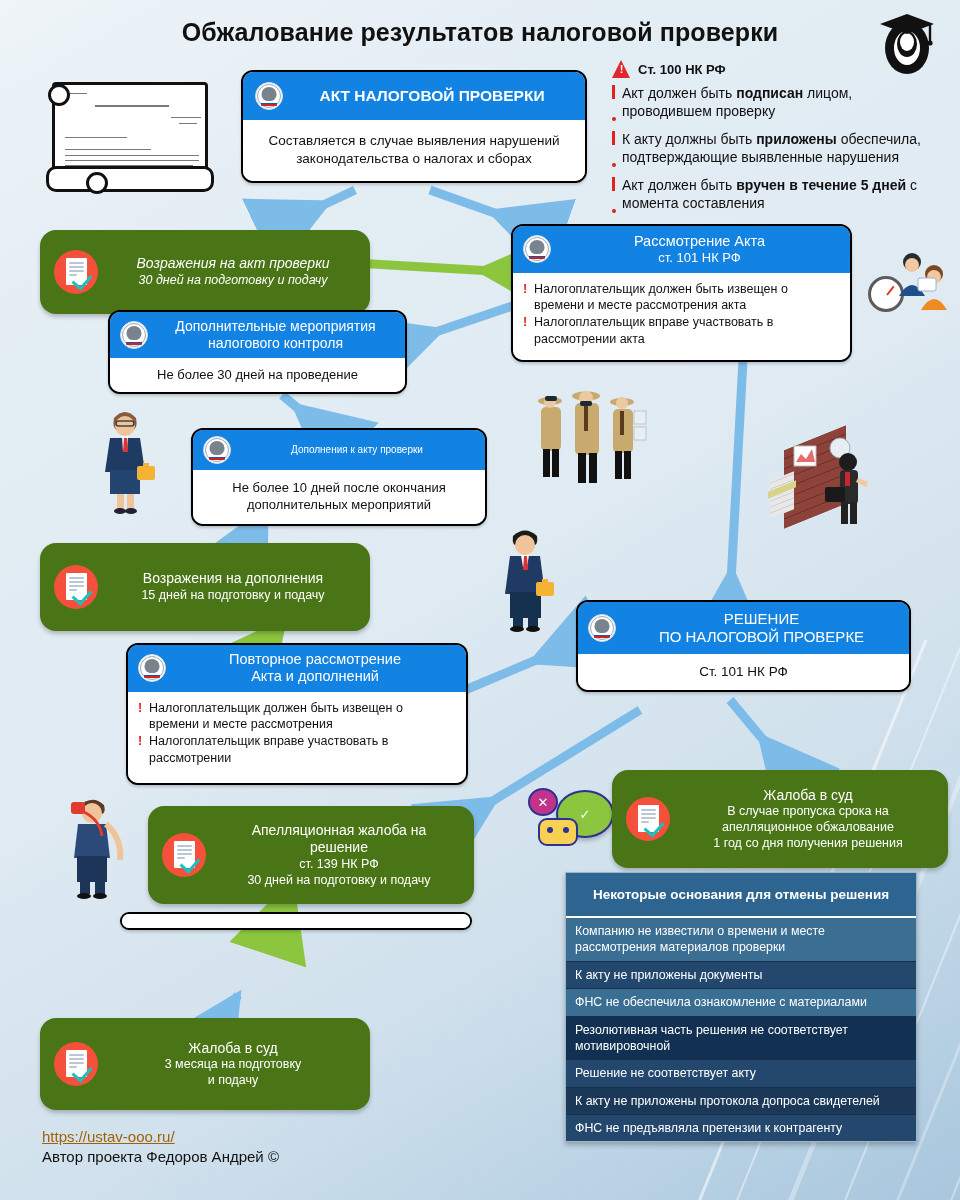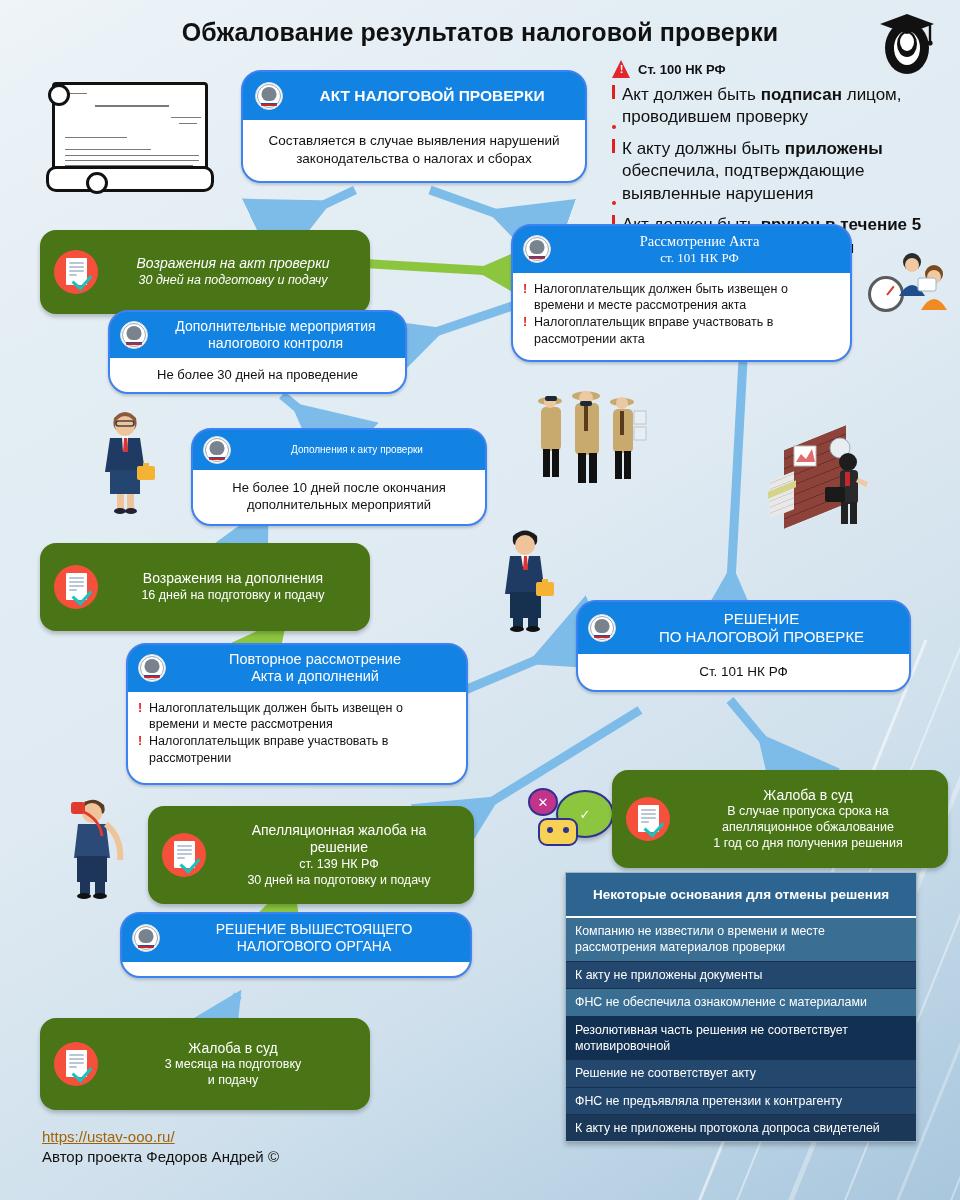--- a/index.html
+++ b/index.html
@@ -22,21 +22,21 @@
   .streaks i:nth-child(5){width:3px;height:640px;left:238px; top:-60px;opacity:.55;}
   .streaks i:nth-child(6){width:2px;height:640px;left:292px; top:-60px;opacity:.7;}
 
   
   .title{
     left:0;right:0;top:18px;text-align:center;
     font-size:25px;font-weight:700;color:#111;letter-spacing:.1px;
   }
 
   
-  .card{border:2px solid #3b82f6;border-radius:20px;background:#737373;box-shadow:0 2px 3px rgba(0,0,0,.18);overflow:hidden;}
+  .card{border:2px solid #000000;border-radius:12px;background:#e5e5e5;box-shadow:0 2px 3px rgba(0,0,0,.18);overflow:hidden;}
   .card .head{
     background:#1283e2;color:#fff;display:flex;align-items:center;gap:8px;
     padding:7px 10px;position:relative;
   }
   .card .head .htxt{flex:1;text-align:center;line-height:1.2;}
   .card .body{padding:8px 10px;color:#111;line-height:1.3;background:#fff;}
 
   
   .emblem{width:26px;height:26px;border-radius:50%;background:#fff;border:1px solid #cfd9e3;
           flex:0 0 26px;position:relative;overflow:hidden;}
@@ -75,21 +75,21 @@
   .ex li{position:relative;padding-left:11px;margin-bottom:1px;}
   .ex li:before{content:"!";position:absolute;left:0;top:0;color:#e2211c;font-weight:700;}
 
   
   .notes{left:612px;top:60px;width:316px;}
   .notes .nhead{display:flex;align-items:center;gap:7px;font-size:13px;font-weight:700;color:#111;margin-bottom:6px;}
   .warn{width:19px;height:18px;position:relative;flex:0 0 19px;}
   .warn:before{content:"";position:absolute;left:0;top:0;width:0;height:0;
       border-left:9.5px solid transparent;border-right:9.5px solid transparent;border-bottom:18px solid #e1262c;}
   .warn:after{content:"!";position:absolute;left:0;right:0;top:4px;text-align:center;color:#fff;font-size:11px;font-weight:700;line-height:1;}
-  .note{position:relative;padding-left:10px;margin-bottom:9px;font-size:17px;line-height:1.32;color:#111;}
+  .note{position:relative;padding-left:10px;margin-bottom:9px;font-size:14px;line-height:1.32;color:#111;}
   .note:before{content:"";position:absolute;left:0;top:1px;width:3px;height:14px;background:#e2211c;}
   .note:after{content:"";position:absolute;left:0;bottom:0;width:4px;height:4px;border-radius:50%;background:#e2211c;}
   .note b{font-weight:700;}
 
   
   .grounds{left:565px;top:872px;width:350px;
      box-shadow:0 3px 5px rgba(0,0,0,.25);border:1px solid #9fb6c9;background:#1b3a5c;}
   .grounds .gh{background:#2d6590;color:#fff;font-size:13.5px;font-weight:700;text-align:center;
      padding:14px 8px;border-bottom:2px solid #fff;}
   .grounds .row{color:#fff;font-size:12.4px;line-height:1.32;padding:5px 9px;border-bottom:1px solid #16304d;}
@@ -265,21 +265,21 @@
     </span>
   </div>
 
   <div class="abs card" style="left:511px;top:224px;width:337px;">
     <div class="head">
       <span class="emblem">
           <span class="ring"></span>
           <span class="eagle"></span>
           <span class="ribbon"></span>
         </span>
-      <span class="htxt" style="font-size:14.5px;font-family:Liberation Serif, serif;">
+      <span class="htxt" style="font-size:14.5px;">
         <span style="display:block;">Рассмотрение Акта</span>
         <span style="display:block;font-size:13px;">ст. 101 НК РФ</span>
       </span>
     </div>
     <div class="body" style="padding:8px 10px 12px;">
       <ul class="ex">
         <li>Налогоплательщик должен быть извещен о времени и месте рассмотрения акта</li>
         <li>Налогоплательщик вправе участвовать в рассмотрении акта</li>
       </ul>
     </div>
@@ -418,21 +418,21 @@
       <span class="pg">
           <i></i>
           <i></i>
           <i></i>
           <i></i>
         </span>
         <span class="tick"></span>
     </span>
     <span class="gtxt">
       <span class="gtitle" style="display:block;">Возражения на дополнения</span>
-      <span class="gsub" style="display:block;">16 дней на подготовку и подачу</span>
+      <span class="gsub" style="display:block;">15 дней на подготовку и подачу</span>
     </span>
   </div>
 
   <div class="abs card" style="left:126px;top:643px;width:338px;">
     <div class="head" style="padding:6px 10px;">
       <span class="emblem">
           <span class="ring"></span>
           <span class="eagle"></span>
           <span class="ribbon"></span>
         </span>
@@ -523,31 +523,20 @@
     </span>
     <span class="gtxt">
       <span class="gtitle" style="display:block;">Апелляционная жалоба на</span>
       <span class="gtitle" style="display:block;">решение</span>
       <span class="gsub" style="display:block;">ст. 139 НК РФ</span>
       <span class="gsub" style="display:block;">30 дней на подготовку и подачу</span>
     </span>
   </div>
 
   <div class="abs card" style="left:120px;top:912px;width:348px;">
-    <div class="head" style="padding:7px 10px;">
-      <span class="emblem">
-          <span class="ring"></span>
-          <span class="eagle"></span>
-          <span class="ribbon"></span>
-        </span>
-      <span class="htxt" style="font-size:14px;">
-        <span style="display:block;">РЕШЕНИЕ ВЫШЕСТОЯЩЕГО</span>
-        <span style="display:block;">НАЛОГОВОГО ОРГАНА</span>
-      </span>
-    </div>
     <div class="body" style="height:14px;padding:0;"></div>
   </div>
 
   <div class="abs green" style="left:40px;top:1018px;width:302px;height:72px;">
     <span class="doc-ico">
       <span class="pg">
           <i></i>
           <i></i>
           <i></i>
           <i></i>
@@ -561,22 +550,22 @@
     </span>
   </div>
 
   <div class="abs grounds">
     <div class="gh">Некоторые основания для отмены решения</div>
     <div class="row a">Компанию не известили о времени и месте рассмотрения материалов проверки</div>
     <div class="row b">К акту не приложены документы</div>
     <div class="row a">ФНС не обеспечила ознакомление с материалами</div>
     <div class="row d">Резолютивная часть решения не соответствует мотивировочной</div>
     <div class="row b">Решение не соответствует акту</div>
+    <div class="row c">К акту не приложены протокола допроса свидетелей</div>
     <div class="row b">ФНС не предъявляла претензии к контрагенту</div>
-    <div class="row c">К акту не приложены протокола допроса свидетелей</div>
   </div>
 
   <div class="abs footer">
     <span class="lnk">https://ustav-ooo.ru/</span>
     <span>Автор проекта Федоров Андрей ©</span>
   </div>
 
 </div>
 
 </body></html>

